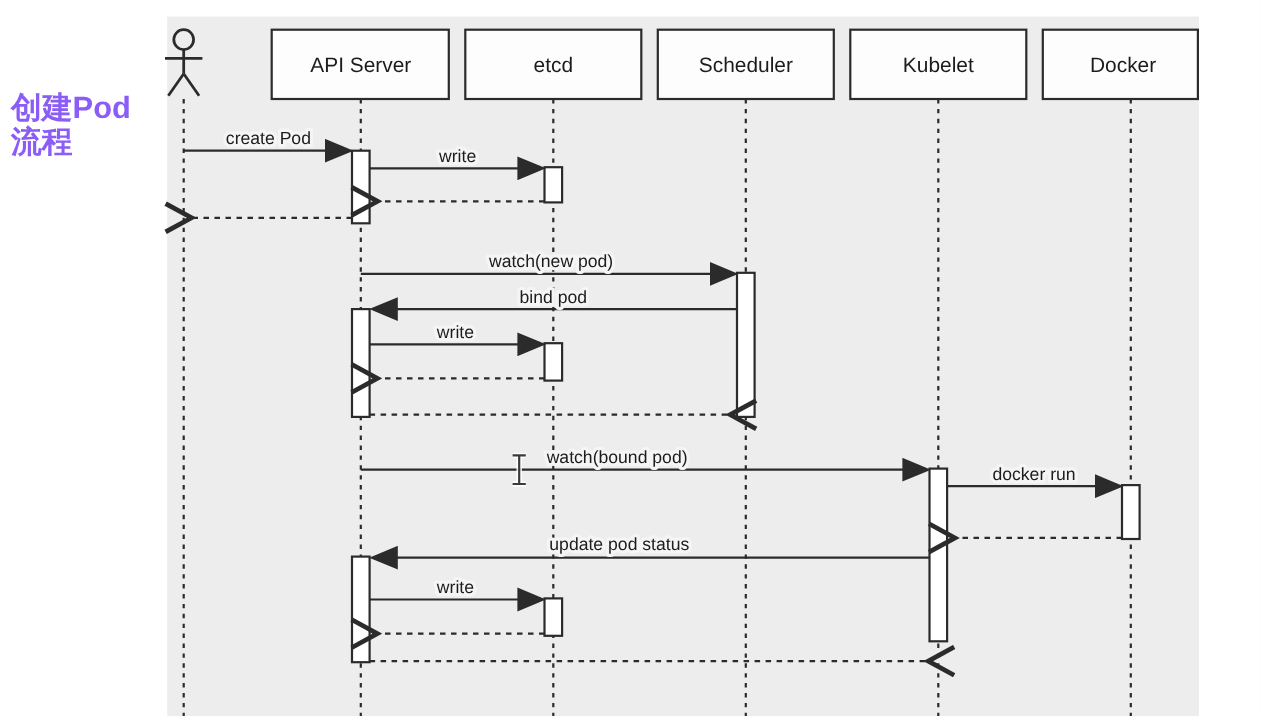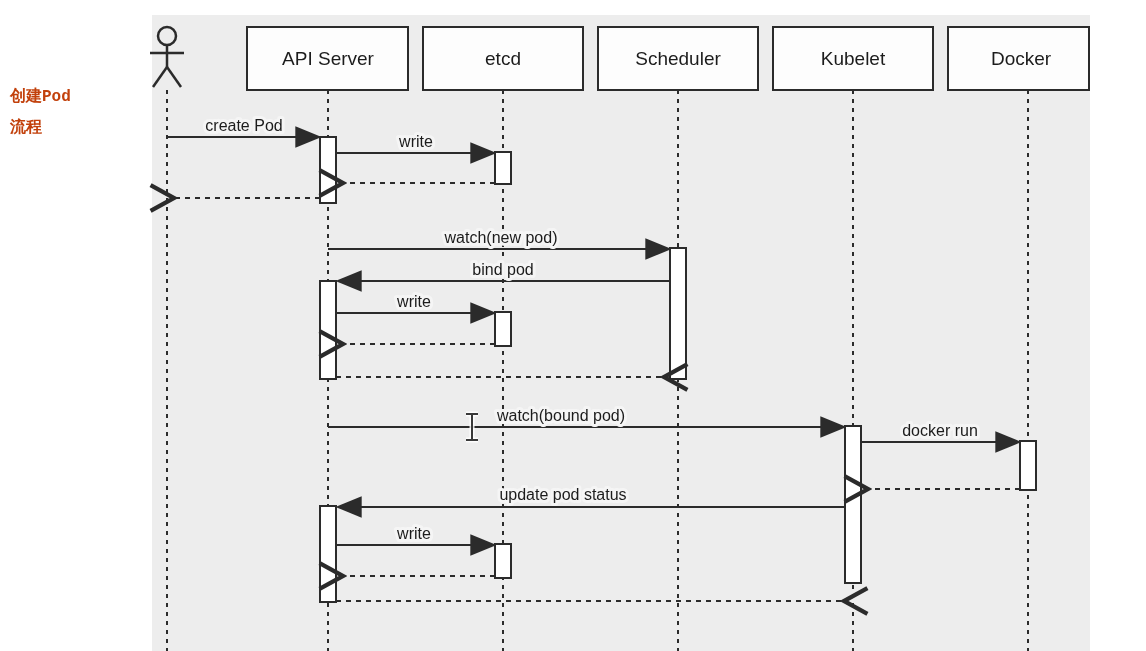--- a/index.html
+++ b/index.html
@@ -8,23 +8,23 @@
     width: 1146px;
     height: 651px;
     background: #ffffff;
     overflow: hidden;
     font-family: "Liberation Sans", sans-serif;
   }
   .caption {
     position: absolute;
     left: 10px;
     top: 82px;
-    color: #c2410c;
-    font-family: Liberation Mono, monospace;
-    font-size: 16px;
+    color: #8b5cf6;
+    font-family: Liberation Sans, sans-serif;
+    font-size: 28px;
     font-weight: bold;
     line-height: 31px;
     white-space: nowrap;
   }
   svg.diagram { position: absolute; left: 0; top: 0; }
   .bg-rect { fill: #ededed; }
   .lifeline { stroke: #2b2b2b; stroke-width: 2; stroke-dasharray: 4 5; fill: none; }
   .box { fill: #fdfdfd; stroke: #2b2b2b; stroke-width: 2; }
   .bar { fill: #ffffff; stroke: #2b2b2b; stroke-width: 2; }
   .msg-line { stroke: #2b2b2b; stroke-width: 2; fill: none; }

